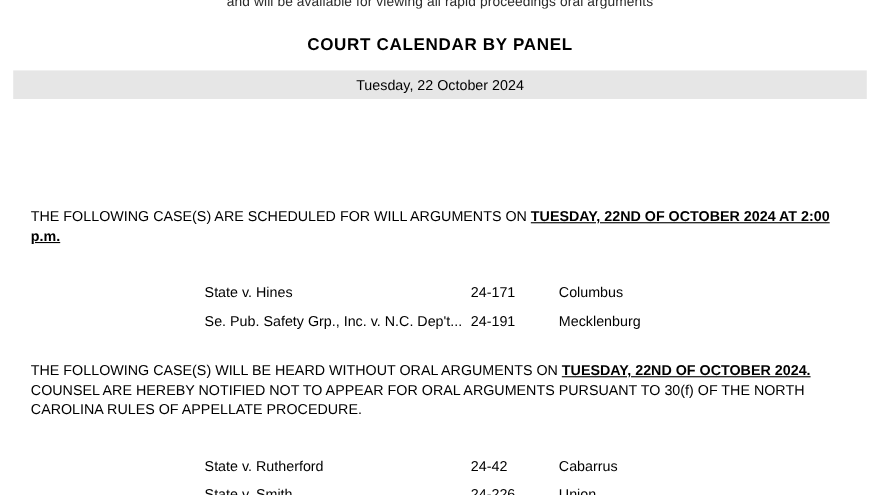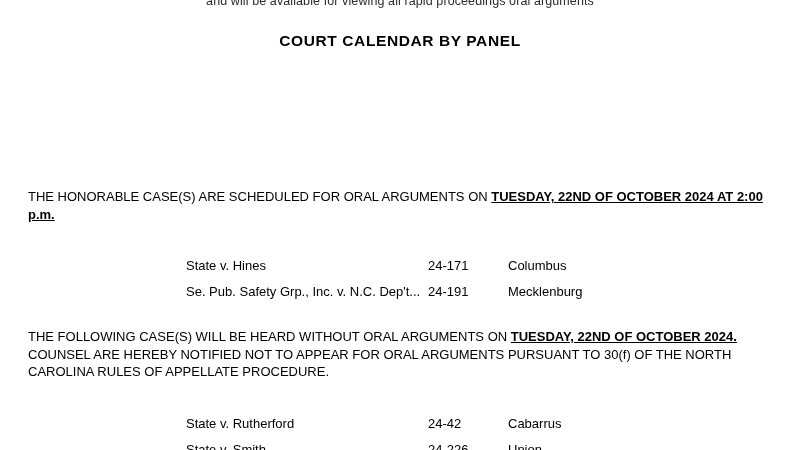--- a/index.html
+++ b/index.html
@@ -112,24 +112,27 @@
 </style>
 </head>
 <body>
 
 <div class="page">
 
   <div class="clipped-line">and will be available for viewing all rapid proceedings oral arguments</div>
 
   <div class="doc-title">COURT CALENDAR BY PANEL</div>
 
+  <div class="date-band">
+    <span>Tuesday, 22 October 2024</span>
+  </div>
 
 
   <div class="para para-oral">
-    <span>THE HONORABLE CASE(S) ARE SCHEDULED FOR ORAL ARGUMENTS ON </span><span class="b-u">TUESDAY, 22ND OF OCTOBER 2024 AT 2:00 p.m.</span>
+    <span>THE FOLLOWING CASE(S) ARE SCHEDULED FOR WILL ARGUMENTS ON </span><span class="b-u">TUESDAY, 22ND OF OCTOBER 2024 AT 2:00 p.m.</span>
   </div>
 
   <table class="cases cases-oral">
     <tbody>
         <tr>
       <td class="c-case">State v. Hines</td>
       <td class="c-num">24-171</td>
       <td class="c-cty">Columbus</td>
     </tr>
     <tr>

